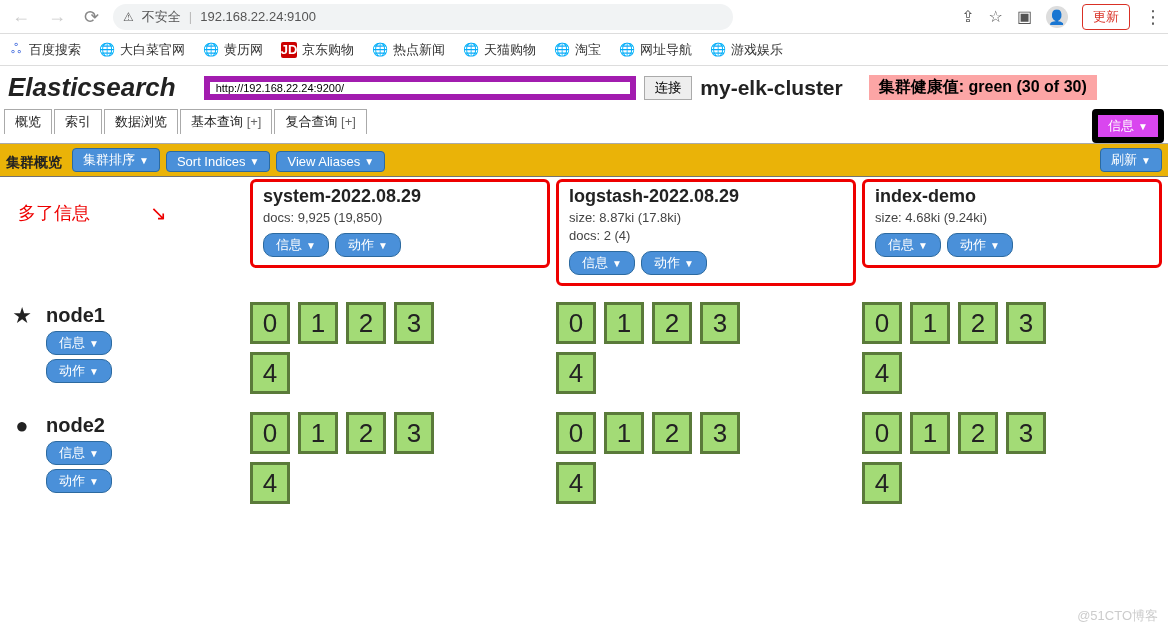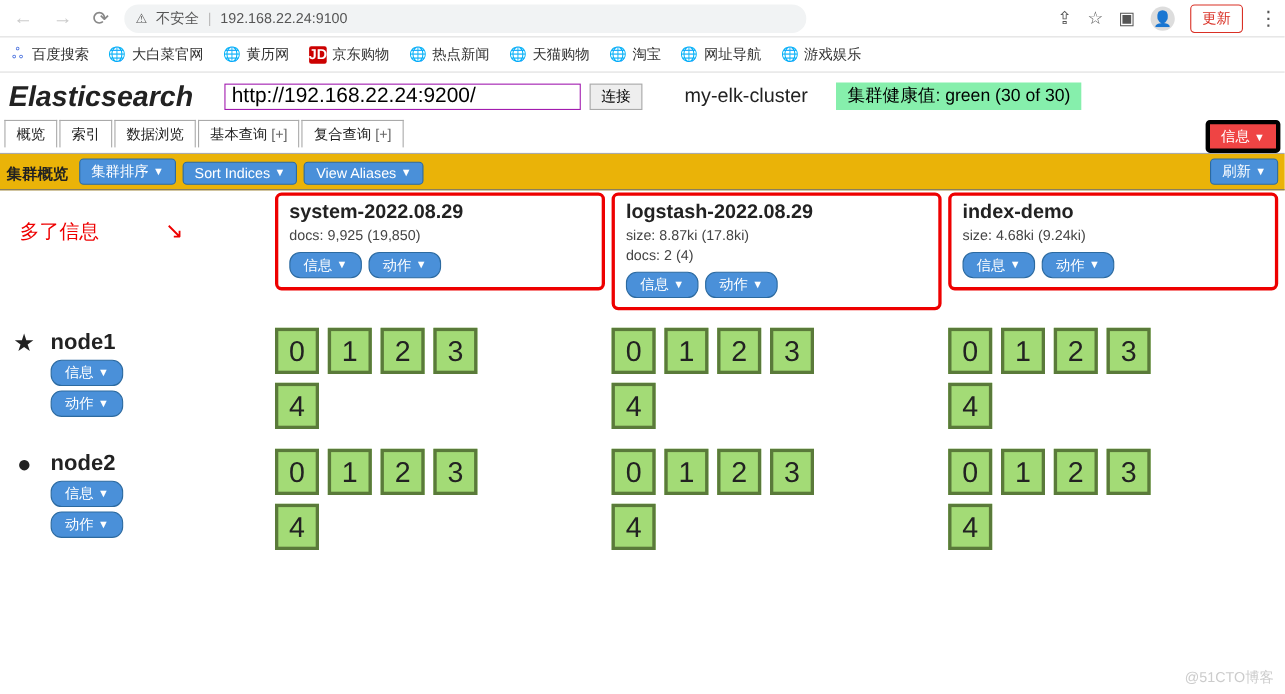--- a/index.html
+++ b/index.html
@@ -18,29 +18,29 @@
   
   .bookmarks{display:flex;align-items:center;height:32px;border-bottom:1px solid #ddd;padding:0 8px;gap:18px;font-size:13px;color:#333}
   .bookmarks .bm{display:flex;align-items:center;gap:5px;cursor:pointer}
   .bm .ico{width:16px;height:16px;display:inline-flex;align-items:center;justify-content:center;font-size:13px}
   .globe{color:#666}
   .jd{background:#c00;color:#fff;font-weight:bold;font-size:10px;width:16px;height:16px;display:inline-flex;align-items:center;justify-content:center;border-radius:2px}
   .baidu{color:#2e5bd9;font-size:14px}
   
   .es-head{display:flex;align-items:center;padding:6px 8px;gap:8px}
   .es-title{font-size:26px;font-weight:bold;font-style:italic;margin-right:20px}
-  .url-input{width:324px;height:24px;border:1px solid #a21caf;padding:0 6px;font-size:19px}
+  .url-input{width:432px;height:24px;border:6px solid #a21caf;padding:0 6px;font-size:11px}
   .connect{height:24px;border:1px solid #aaa;background:#eee;padding:0 10px;cursor:pointer}
-  .cluster-name{font-size:18px;font-weight:normal;margin-left:30px}
-  .health{background:#86efac;color:#000;font-size:16px;font-weight:normal;padding:2px 10px;margin-left:18px}
+  .cluster-name{font-size:21px;font-weight:bold;}
+  .health{background:#fca5a5;color:#000;font-size:16px;font-weight:bold;padding:2px 10px;margin-left:18px}
   
   .tabs{display:flex;align-items:flex-start;padding:0 4px;border-bottom:1px solid #aaa}
   .tab{border:1px solid #aaa;border-bottom:none;padding:3px 10px;margin-right:2px;background:#fff;cursor:pointer;font-size:13px}
   .tab .plus{color:#666}
-  .info-btn{margin-left:auto;background:#ef4444;color:#fff;border:4px solid #000000;border-radius:4px;padding:2px 10px;cursor:pointer;font-size:13px}
+  .info-btn{margin-left:auto;background:#d946ef;color:#fff;border:6px solid #000000;border-radius:4px;padding:2px 10px;cursor:pointer;font-size:13px}
   .info-btn .arrow{font-size:10px;margin-left:4px}
   
   .toolbar{display:flex;align-items:flex-end;padding:4px 6px;gap:6px;border-bottom:1px solid #737373;background:#eab308}
   .tb-label{font-weight:bold;font-size:14px;margin-right:4px}
   .blue-btn{background:#4a90d9;color:#fff;border:1px solid #2c6aa0;border-radius:4px;padding:2px 10px;cursor:pointer;font-size:13px;display:inline-flex;align-items:center}
   .blue-btn .arrow{font-size:10px;margin-left:4px}
   .filter{width:230px;height:22px;border:1px solid #aaa;padding:0 6px;font-size:13px;color:#888}
   .refresh{margin-left:auto}
   
   .grid{display:flex}

